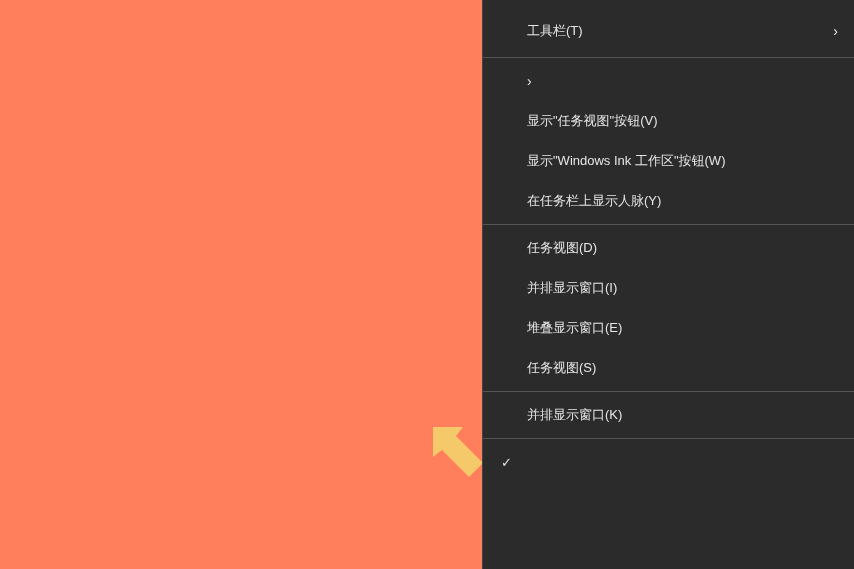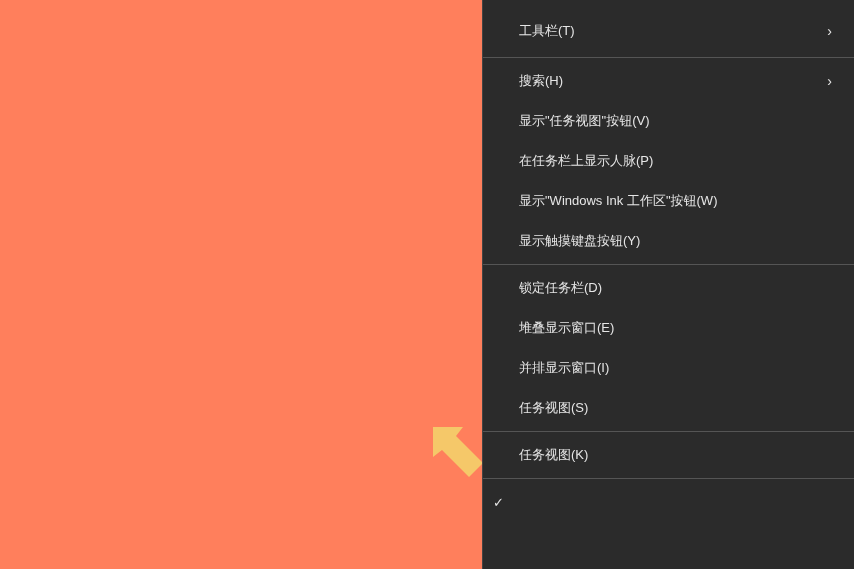--- a/index.html
+++ b/index.html
@@ -22,25 +22,26 @@
       width: 372px;
       height: 569px;
       background-color: #2b2b2b;
       border-left: 1px solid #444;
     }
     .menu-item {
       display: flex;
       align-items: center;
       height: 40px;
       padding-left: 36px;
-      padding-right: 22px;
+      padding-right: 16px;
       color: #e6e6e6;
       font-size: 13px;
       cursor: pointer;
       position: relative;
+      margin-left: 8px;
     }
     .menu-item .label {
       flex: 1;
     }
     .menu-item .submenu-arrow {
       color: #e6e6e6;
       font-size: 14px;
     }
     .separator {
       height: 1px;
@@ -78,49 +79,45 @@
   </svg>
 </div>
 
 <div class="context-menu">
   <div class="menu-item first-item">
     <span class="label">工具栏(T)</span>
     <span class="submenu-arrow">›</span>
   </div>
   <div class="separator"></div>
   <div class="menu-item">
-    <span class="label">搜索(H)</span>
     <span class="submenu-arrow">›</span>
   </div>
   <div class="menu-item">
     <span class="label">显示"任务视图"按钮(V)</span>
   </div>
   <div class="menu-item">
-    <span class="label">在任务栏上显示人脉(P)</span>
-  </div>
-  <div class="menu-item">
     <span class="label">显示"Windows Ink 工作区"按钮(W)</span>
   </div>
   <div class="menu-item">
-    <span class="label">显示触摸键盘按钮(Y)</span>
+    <span class="label">在任务栏上显示人脉(Y)</span>
   </div>
   <div class="separator"></div>
   <div class="menu-item">
-    <span class="label">锁定任务栏(D)</span>
+    <span class="label">任务视图(D)</span>
+  </div>
+  <div class="menu-item">
+    <span class="label">并排显示窗口(I)</span>
   </div>
   <div class="menu-item">
     <span class="label">堆叠显示窗口(E)</span>
-  </div>
-  <div class="menu-item">
-    <span class="label">并排显示窗口(I)</span>
   </div>
   <div class="menu-item">
     <span class="label">任务视图(S)</span>
   </div>
   <div class="separator"></div>
   <div class="menu-item">
-    <span class="label">任务视图(K)</span>
+    <span class="label">并排显示窗口(K)</span>
   </div>
   <div class="separator"></div>
   <div class="menu-item">
     <span class="check-icon">✓</span>
   </div>
 </div>
 
 </body></html>

